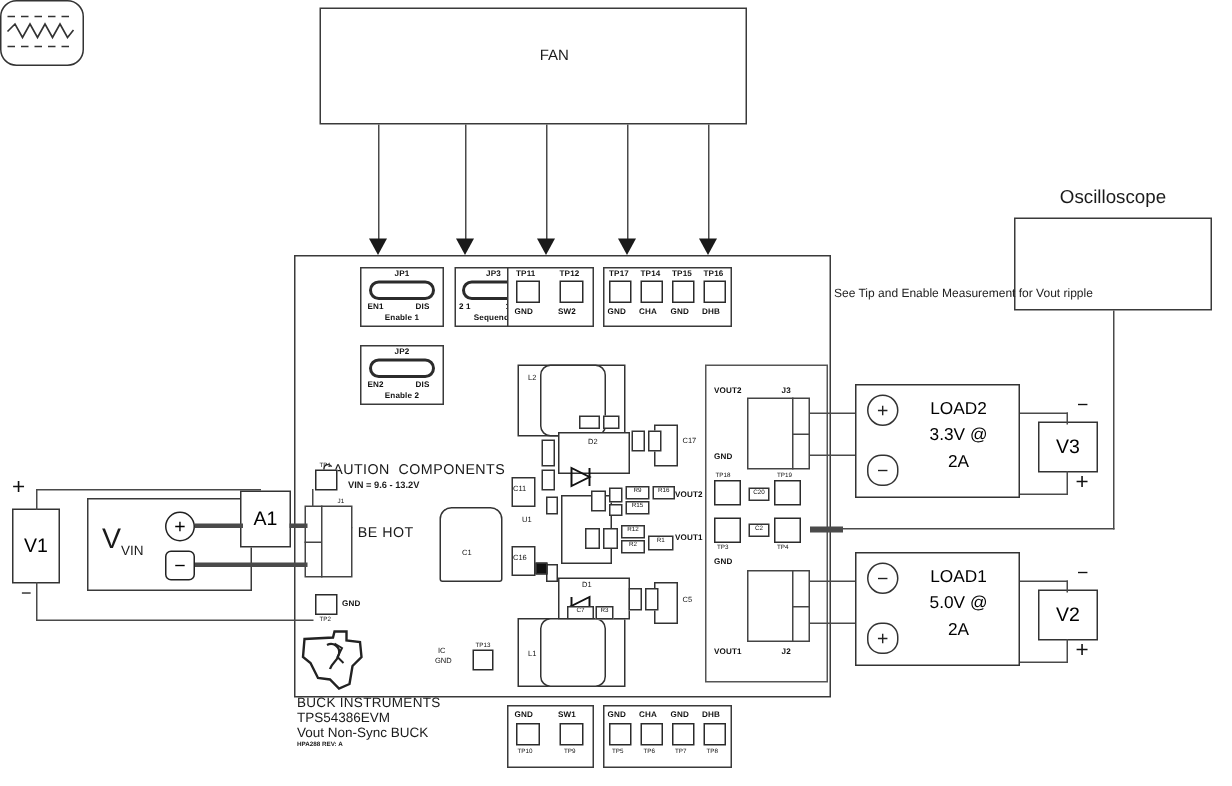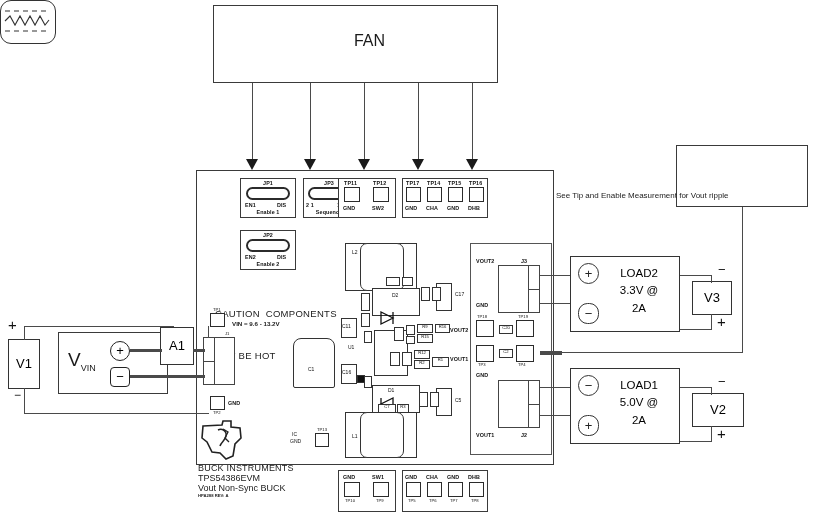--- a/index.html
+++ b/index.html
@@ -34,21 +34,21 @@
   }
   .ctr { text-align: center; }
   
   .wire { position: absolute; background: #4a4a4a; }
   .wh { height: 1.3px; }
   .wv { width: 1.3px; }
   .wh.thick { height: 3px; }
 
   
   #fan-box { left: 213px; top: 5px; width: 285px; height: 78px; }
-  #fan-label { left: 213px; top: 32px; width: 313px; font-size: 16px; }
+  #fan-label { left: 213px; top: 32px; width: 313px; font-size: 10px; }
 
   
   .arrow { position: absolute; width: 0; height: 0;
     border-left: 6px solid transparent;
     border-right: 6px solid transparent;
     border-top: 11px solid #1a1a1a; }
 
   
   #pcb { left: 196px; top: 170px; width: 358px; height: 295px; border: 1.5px solid #3a3a3a; }
 
@@ -135,20 +135,21 @@
   <div class="arrow" style="left:246px; top:159px;"></div>
   <div class="wire wv" style="left:310px; top:83px; height:78px;"></div>
   <div class="arrow" style="left:304px; top:159px;"></div>
   <div class="wire wv" style="left:364px; top:83px; height:78px;"></div>
   <div class="arrow" style="left:358px; top:159px;"></div>
   <div class="wire wv" style="left:418px; top:83px; height:78px;"></div>
   <div class="arrow" style="left:412px; top:159px;"></div>
   <div class="wire wv" style="left:472px; top:83px; height:78px;"></div>
   <div class="arrow" style="left:466px; top:159px;"></div>
 
+  <div class="lbl ctr" id="scope-title">Oscilloscope</div>
   <div class="box" id="scope-box"></div>
   <div id="scope-screen">
     <svg width="52" height="40" viewBox="0 0 52 40">
       <line x1="4" y1="10" x2="48" y2="10" stroke="#333" stroke-width="1.1" stroke-dasharray="5,4"></line>
       <line x1="4" y1="30" x2="48" y2="30" stroke="#333" stroke-width="1.1" stroke-dasharray="5,4"></line>
       <polyline points="4,20 9,15 14,24 19,15 24,24 29,15 34,24 39,15 44,24 48,19" fill="none" stroke="#333" stroke-width="1.1"></polyline>
     </svg>
   </div>
 
   <div class="wire wv" style="left:742px; top:207px; height:146px;"></div>
@@ -401,21 +402,21 @@
   <div class="box load-box" style="left:570px; top:368px; width:110px; height:76px;"></div>
   <div class="term" style="left:578px; top:375px;">−</div>
   <div class="term" style="left:578px; top:415px; border-radius:45%;">+</div>
   <div class="load-text" style="left:604px; top:377px; width:70px;">
     <div>LOAD1</div>
     <div>5.0V @</div>
     <div>2A</div>
   </div>
 
   <div class="polarity" style="left:718px; top:374px; font-size:13px;">−</div>
-  <div class="box meter" style="left:692px; top:393px; width:52px; height:34px; line-height:32px;">V2</div>
+  <div class="box meter" style="left:692px; top:393px; width:40px; height:34px; line-height:32px;">V2</div>
   <div class="polarity" style="left:717px; top:425px;">+</div>
 
   <div class="wire wh" style="left:540px; top:387px; width:30px;"></div>
   <div class="wire wh" style="left:540px; top:415px; width:30px;"></div>
 
   <div class="wire wh" style="left:680px; top:387px; width:32px;"></div>
   <div class="wire wv" style="left:711px; top:387px; height:8px;"></div>
   <div class="wire wv" style="left:711px; top:426px; height:16px;"></div>
   <div class="wire wh" style="left:680px; top:441px; width:32px;"></div>
 

